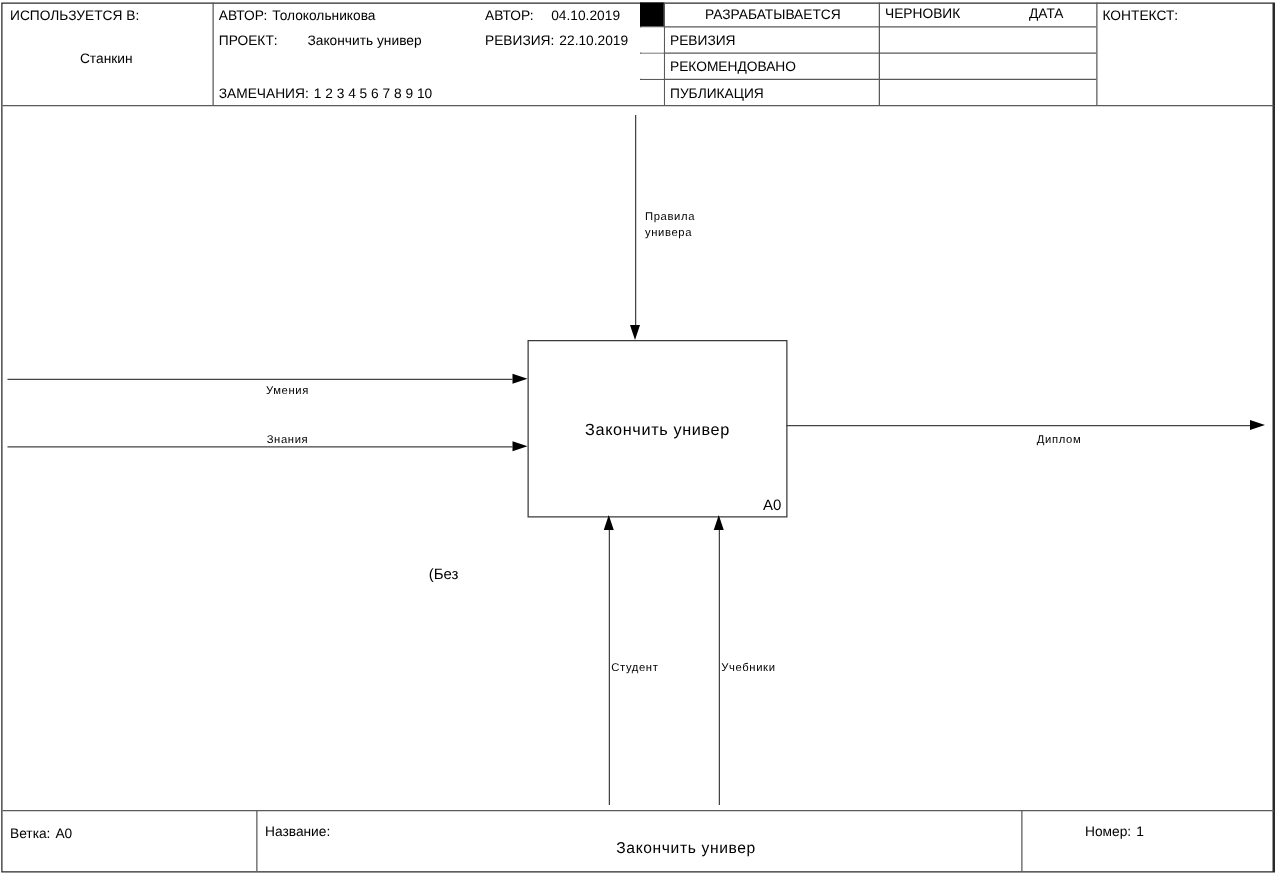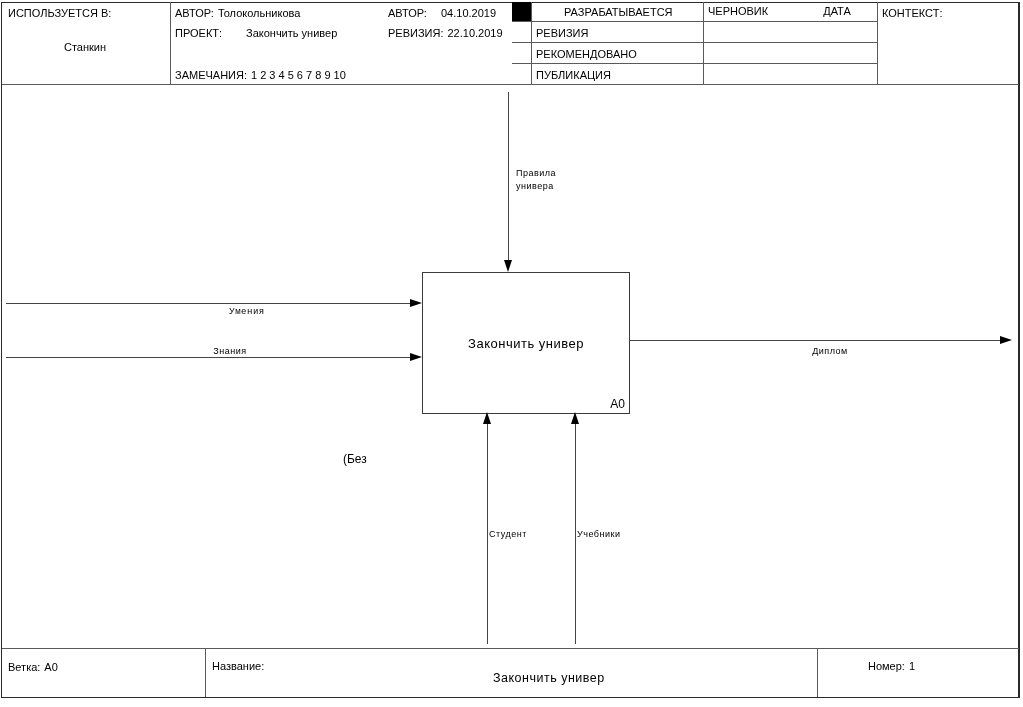--- a/index.html
+++ b/index.html
@@ -85,29 +85,29 @@
     <span class="node">A0</span>
   </div>
 
   <div class="dline" style="left:508px;top:92px;width:1px;height:168px;"></div>
   <div class="ah-down" style="left:504px;top:260px;"></div>
   <div class="abs lbl prelabel" style="left:516px;top:167px;">Правила
 универa</div>
 
   <div class="dline" style="left:6px;top:303px;width:404px;height:1px;"></div>
   <div class="ah-right" style="left:410px;top:299px;"></div>
-  <div class="abs lbl center" style="left:192px;top:306px;width:110px;font-family:Liberation Mono, monospace;">Умения</div>
+  <div class="abs lbl center" style="left:175px;top:306px;width:110px;">Умения</div>
 
   <div class="dline" style="left:6px;top:357px;width:404px;height:1px;"></div>
   <div class="ah-right" style="left:410px;top:353px;"></div>
   <div class="abs lbl center" style="left:175px;top:345px;width:110px;">Знания</div>
 
   <div class="dline" style="left:629px;top:340px;width:372px;height:1px;"></div>
   <div class="ah-right" style="left:1000px;top:336px;"></div>
-  <div class="abs lbl center" style="left:795px;top:345px;width:70px;">Диплом</div>
+  <div class="abs lbl center" style="left:795px;top:345px;width:70px;text-align:right;">Диплом</div>
 
   <div class="dline" style="left:487px;top:424px;width:1px;height:220px;"></div>
   <div class="ah-up" style="left:483px;top:412px;"></div>
   <div class="abs lbl" style="left:489px;top:528px;">Студент</div>
 
   <div class="dline" style="left:575px;top:424px;width:1px;height:220px;"></div>
   <div class="ah-up" style="left:571px;top:412px;"></div>
   <div class="abs lbl" style="left:577px;top:528px;">Учебники</div>
 
   <div class="abs t12" style="left:343px;top:452px;">(Без</div>

